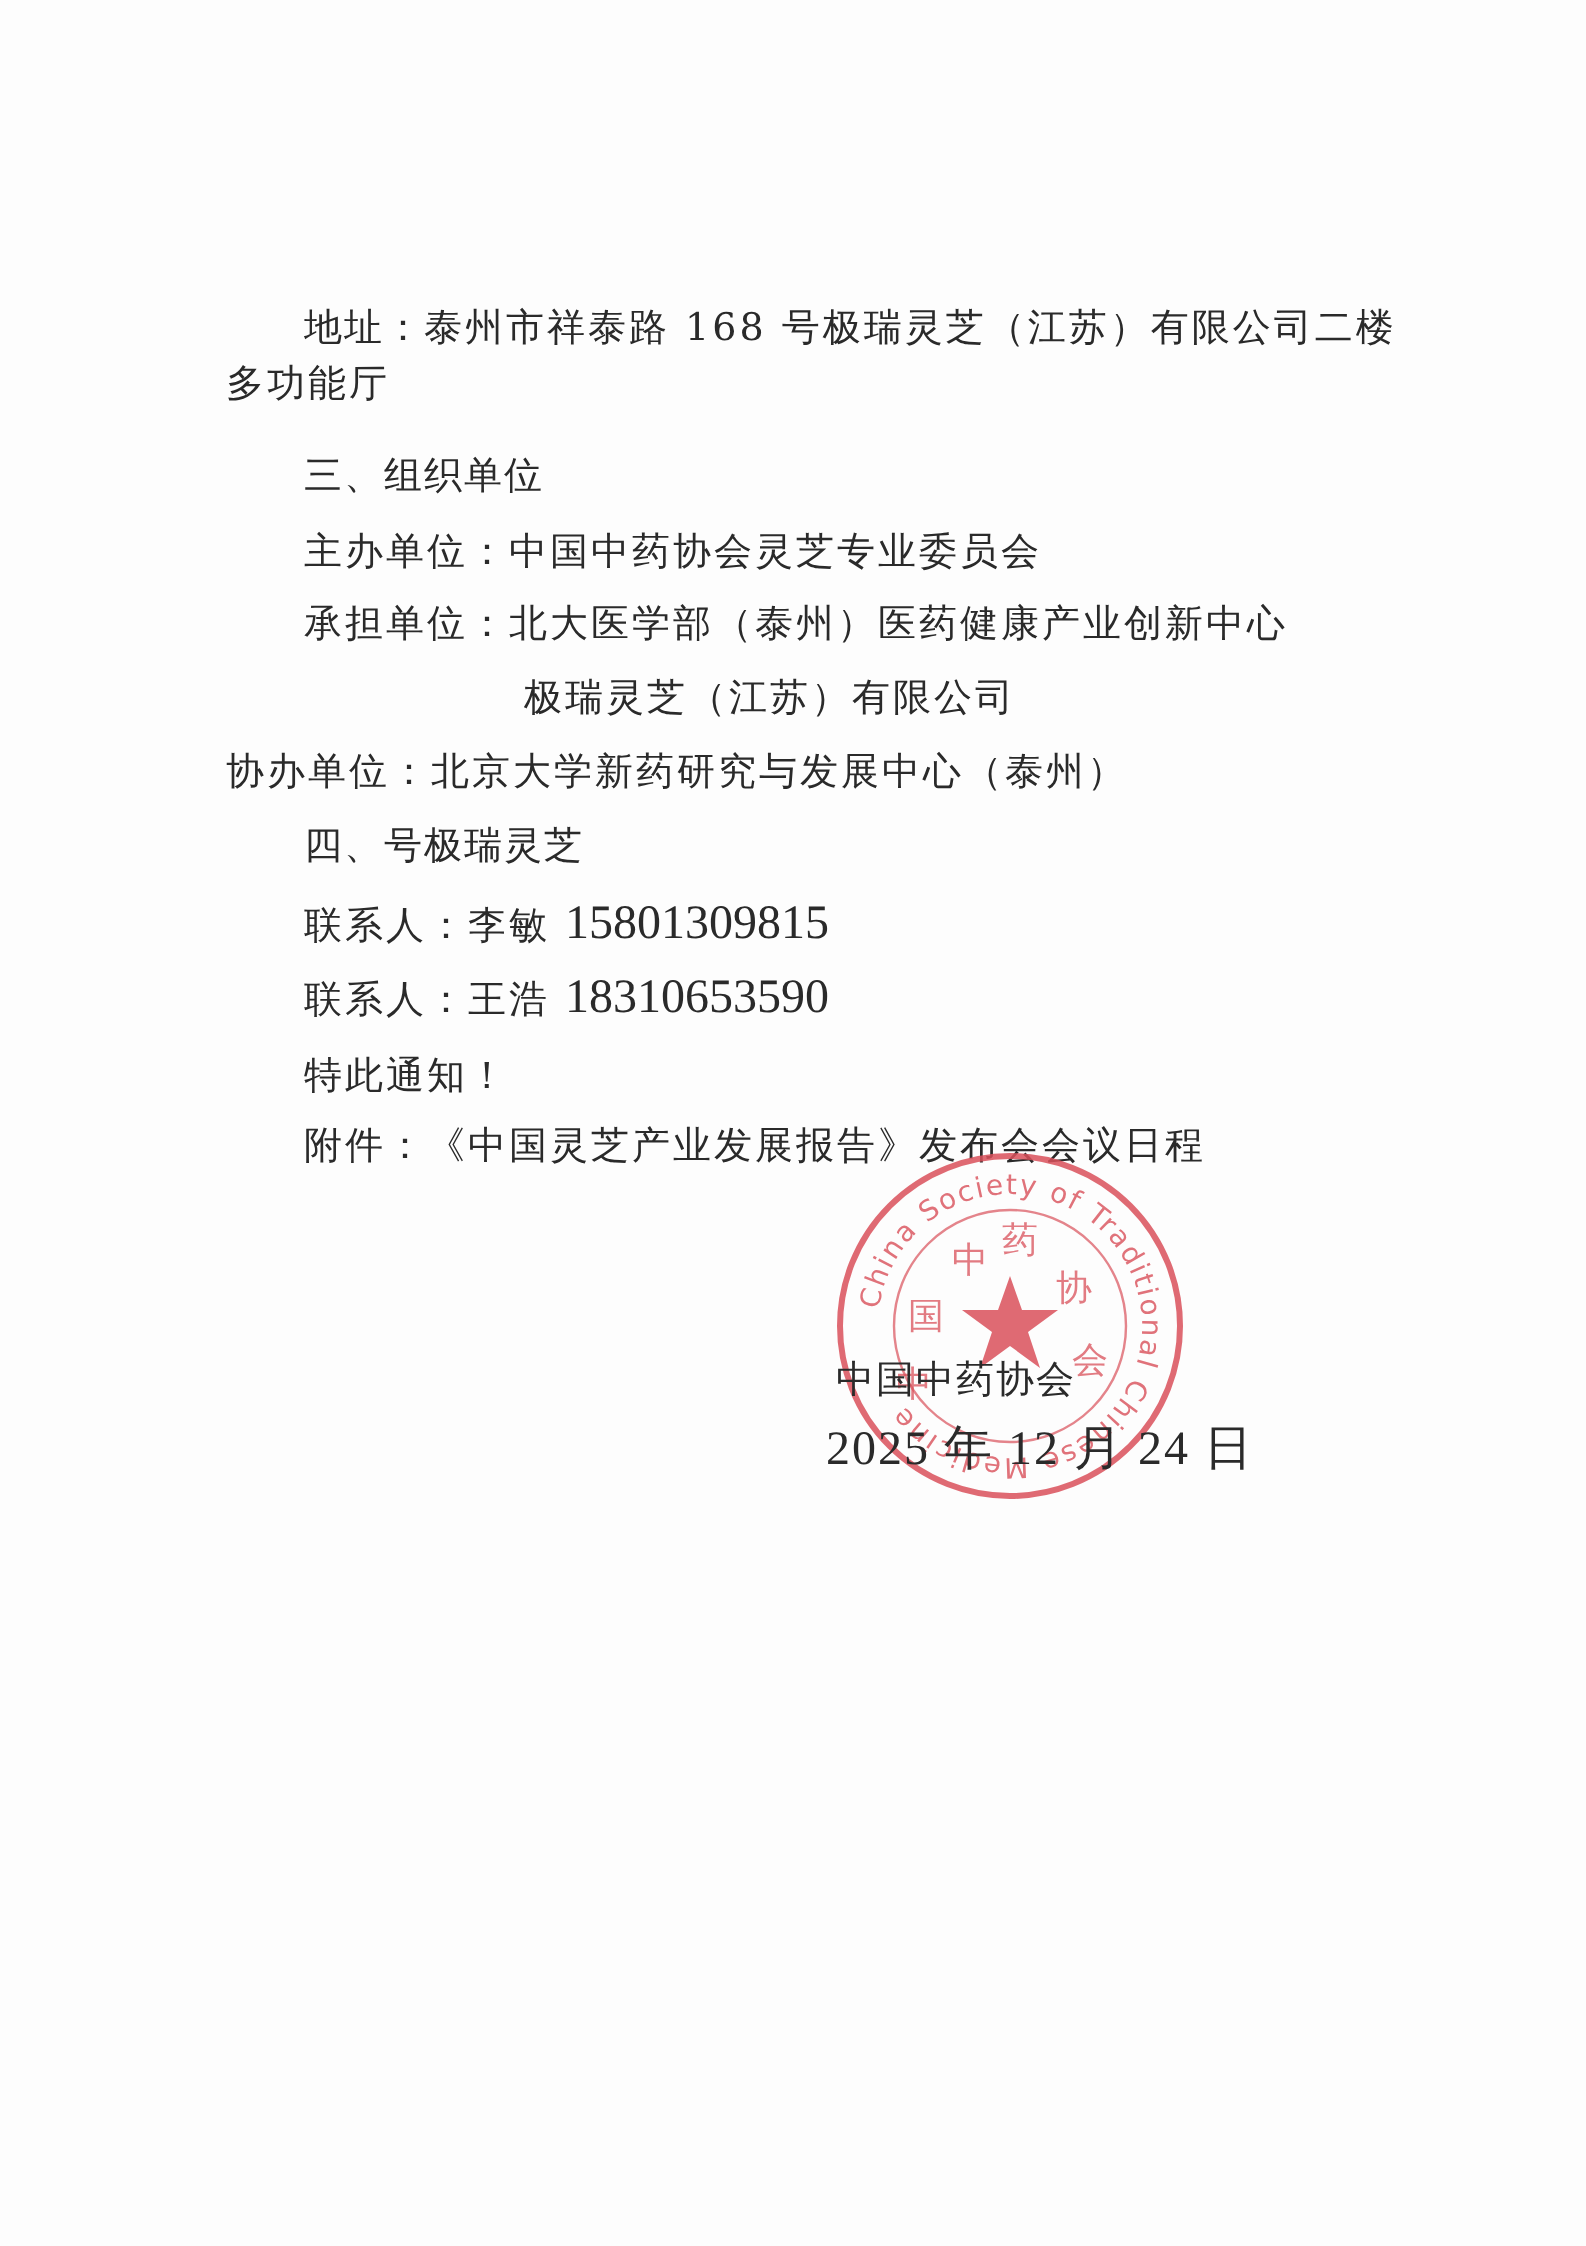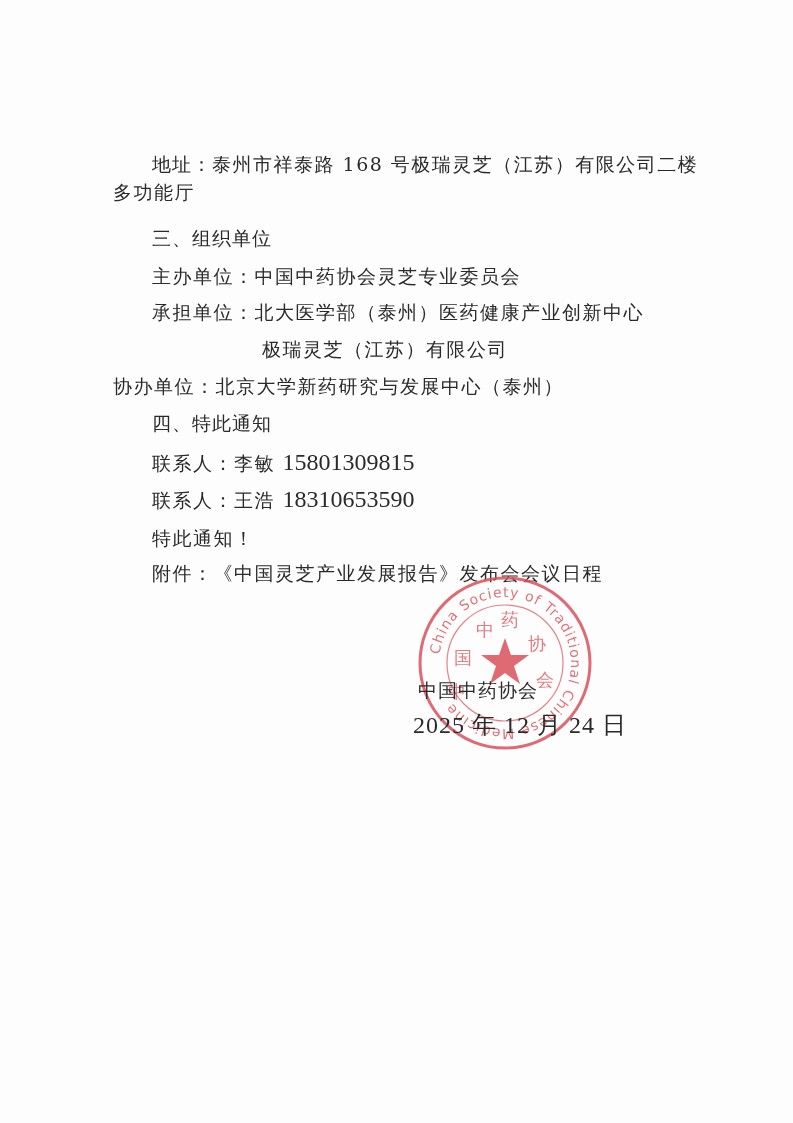--- a/index.html
+++ b/index.html
@@ -31,21 +31,21 @@
 
   <div class="line" style="left:152px; top:300px;">
     <span>承担单位：</span><span>北大医学部（泰州）医药健康产业创新中心</span>
   </div>
   <div class="line" style="left:262px; top:337px;">极瑞灵芝（江苏）有限公司</div>
 
   <div class="line" style="left:113px; top:374px;">
     <span>协办单位：</span><span>北京大学新药研究与发展中心（泰州）</span>
   </div>
 
-  <div class="line bold" style="left:152px; top:411px;">四、特此通知</div>
+  <div class="line bold" style="left:152px; top:411px;">四、号极瑞灵芝</div>
 
   <div class="line" style="left:152px; top:450px;">
     <span>联系人：</span><span>李敏</span>&nbsp;<span class="num">15801309815</span>
   </div>
 
   <div class="line" style="left:152px; top:487px;">
     <span>联系人：</span><span>王浩</span>&nbsp;<span class="num">18310653590</span>
   </div>
 
   <div class="line" style="left:152px; top:526px;">特此通知！</div>

